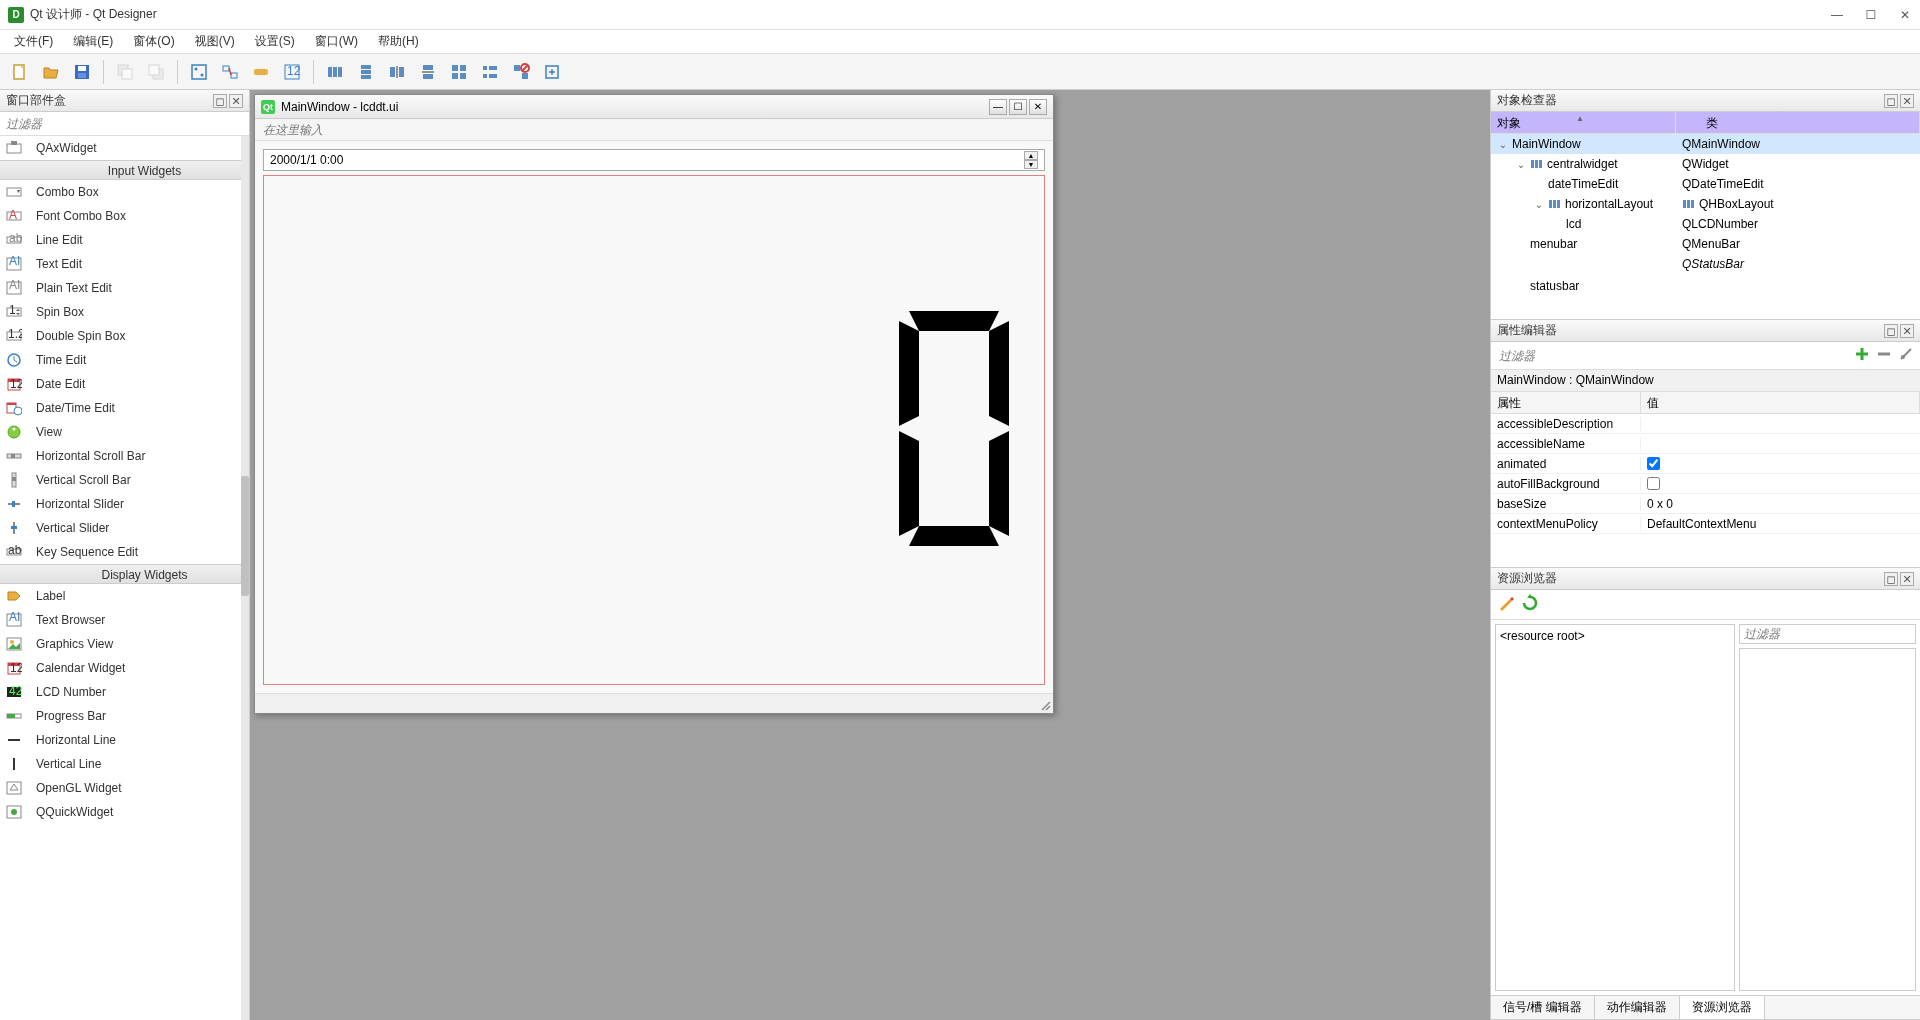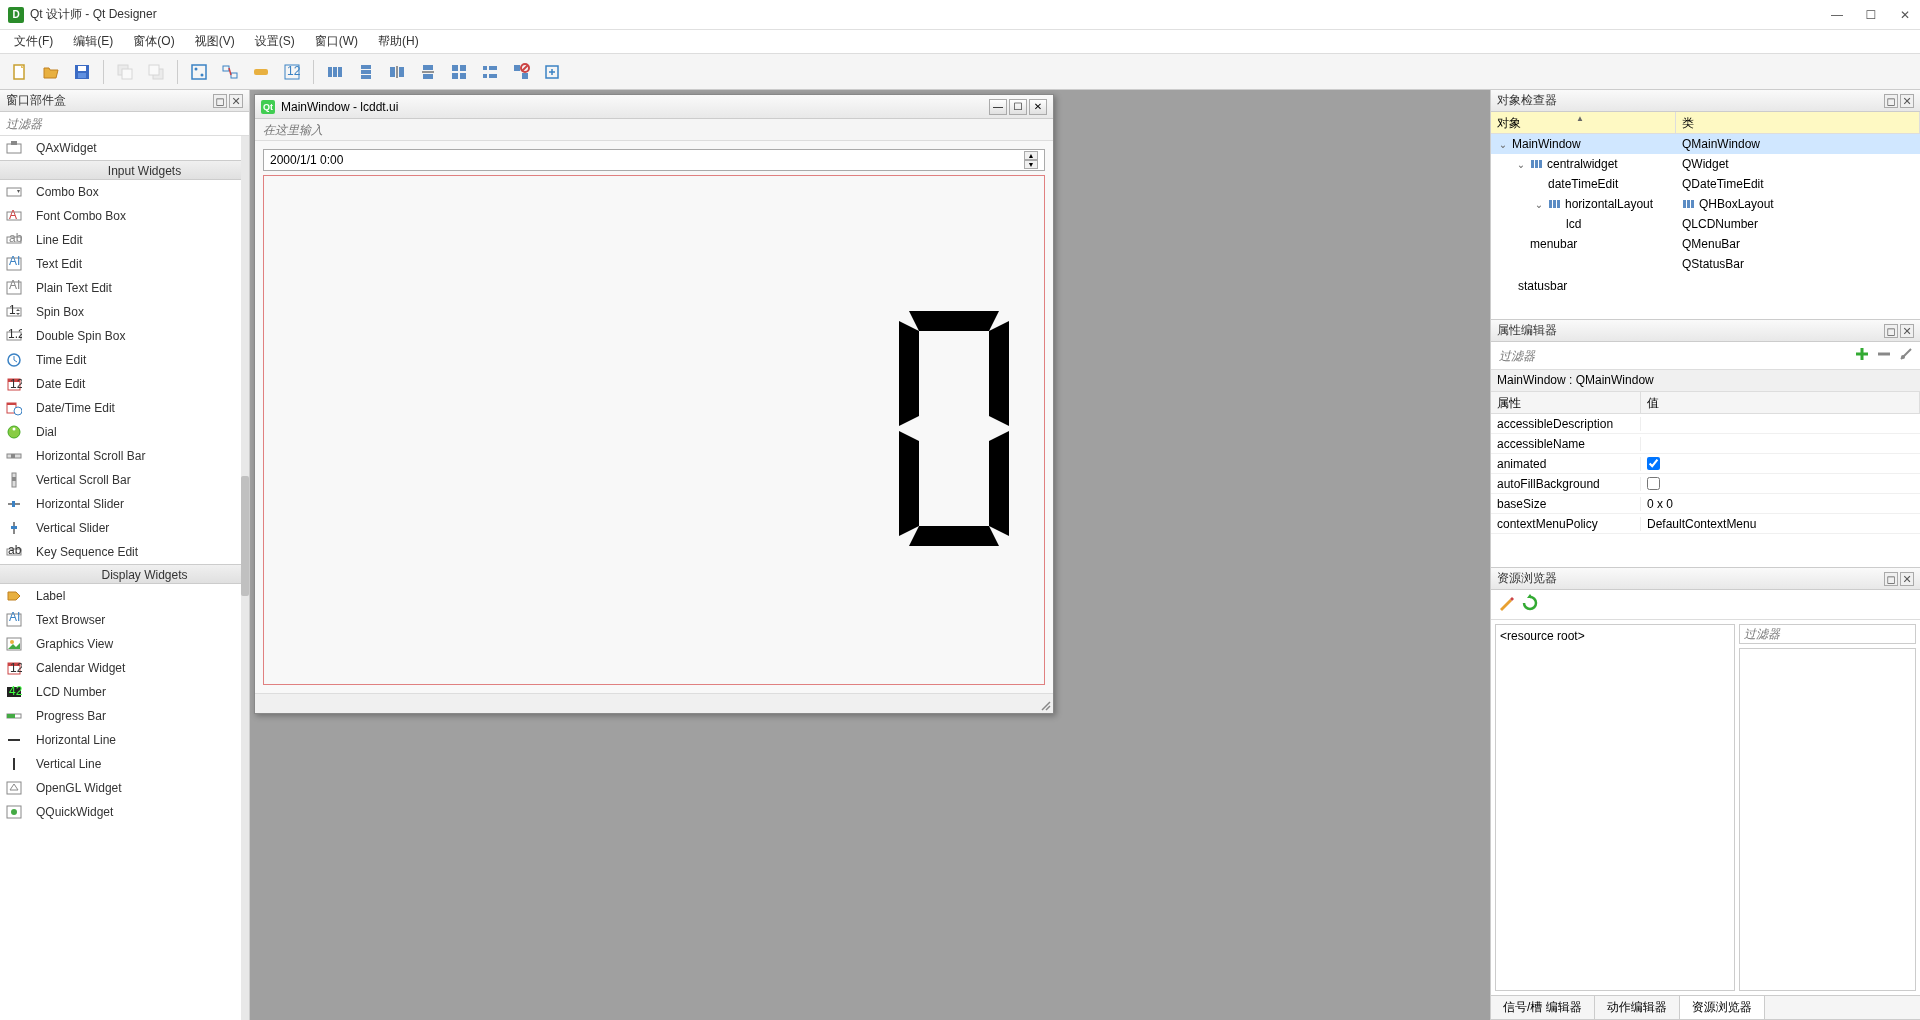--- a/index.html
+++ b/index.html
@@ -49,21 +49,21 @@
 .datetime-row .spin { width: 14px; display:flex; flex-direction:column; }
 .datetime-row .spin div { height:9px; border:1px solid #aaa; font-size:7px; text-align:center; line-height:7px; background:#f0f0f0; cursor:pointer; }
 .lcd-container { height: 510px; border: 1px solid #e08080; background: #f8f8f8; background-image: radial-gradient(circle, #ccc 0.5px, transparent 0.5px); background-size: 10px 10px; position: relative; }
 .lcd-display { position: absolute; right: 30px; top: 130px; width: 120px; height: 245px; }
 .design-statusbar { height: 20px; background:#f0f0f0; border-top:1px solid #ddd; position:relative; }
 .design-statusbar .grip { position:absolute; right:2px; bottom:2px; width:12px; height:12px; }
 
 .right-panel { width: 430px; background: #f5f5f5; border-left: 1px solid #ccc; display: flex; flex-direction: column; }
 .right-section { display: flex; flex-direction: column; border-bottom: 1px solid #ccc; }
 .obj-tree { background: #fff; overflow: hidden; }
-.tree-header { display: flex; height: 22px; border-bottom: 1px solid #ddd; background:#fef9c3; position:relative; }
+.tree-header { display: flex; height: 22px; border-bottom: 1px solid #ddd; background:#c4b5fd; position:relative;gap:24px; }
 .tree-header .col { padding: 3px 6px; border-right: 1px solid #ddd; }
 .tree-header .sort { position:absolute; left:85px; top:2px; font-size:8px; color:#666; }
 .tree-row { display: flex; height: 20px; align-items: center; cursor: pointer; }
 .tree-row.selected { background: #d0e7ff; }
 .tree-row .col1 { display: flex; align-items: center; gap: 3px; }
 .tree-row .exp { width: 12px; text-align: center; font-size: 10px; cursor: pointer; color:#666; }
 .tree-row .ticon { width:14px; height:14px; display:flex; align-items:center; justify-content:center; }
 
 .prop-toolbar { height: 28px; background: #fff; display: flex; align-items: center; padding: 0 4px; border-bottom: 1px solid #ddd; }
 .prop-toolbar input { flex: 1; border: none; padding: 0 4px; font-style: italic; color: #888; height:100%; }
@@ -345,21 +345,21 @@
             </span>
             <span>Date/Time Edit</span>
           </div>
           <div class="widget-item">
             <span class="wicon">
               <svg width="16" height="16">
                 <circle cx="8" cy="8" r="6" fill="#8c4" stroke="#4a2"></circle>
                 <circle cx="8" cy="5" r="1.5" fill="#fff"></circle>
               </svg>
             </span>
-            <span>Dial</span>
+            <span>View</span>
           </div>
           <div class="widget-item">
             <span class="wicon">
               <svg width="16" height="16">
                 <rect x="1" y="6" width="14" height="4" fill="#ddd" stroke="#888"></rect>
                 <rect x="5" y="6" width="4" height="4" fill="#888"></rect>
               </svg>
             </span>
             <span>Horizontal Scroll Bar</span>
           </div>
@@ -623,25 +623,25 @@
             <div class="tree-row">
               <div class="col1" style="width:185px;padding-left:24px;">
                 <span class="exp"></span>
                 <span>menubar</span>
               </div>
               <div style="flex:1;padding:0 6px;display:flex;align-items:center;gap:3px;">
                 <span>QMenuBar</span>
               </div>
             </div>
             <div class="tree-row">
-              <div class="col1" style="width:185px;padding-left:12px;margin-top:44px;">
+              <div class="col1" style="width:185px;padding-left:24px;margin-top:44px;">
                 <span class="exp"></span>
                 <span>statusbar</span>
               </div>
-              <div style="flex:1;padding:0 6px;display:flex;align-items:flex-end;gap:3px;">
+              <div style="flex:1;padding:0 6px;display:flex;align-items:flex-end;gap:3px;font-style:italic;">
                 <span>QStatusBar</span>
               </div>
             </div>
           </div>
       </div>
     </div>
 
     <div class="right-section" style="height:248px;">
       <div class="panel-header">
         <span class="title">属性编辑器</span>

